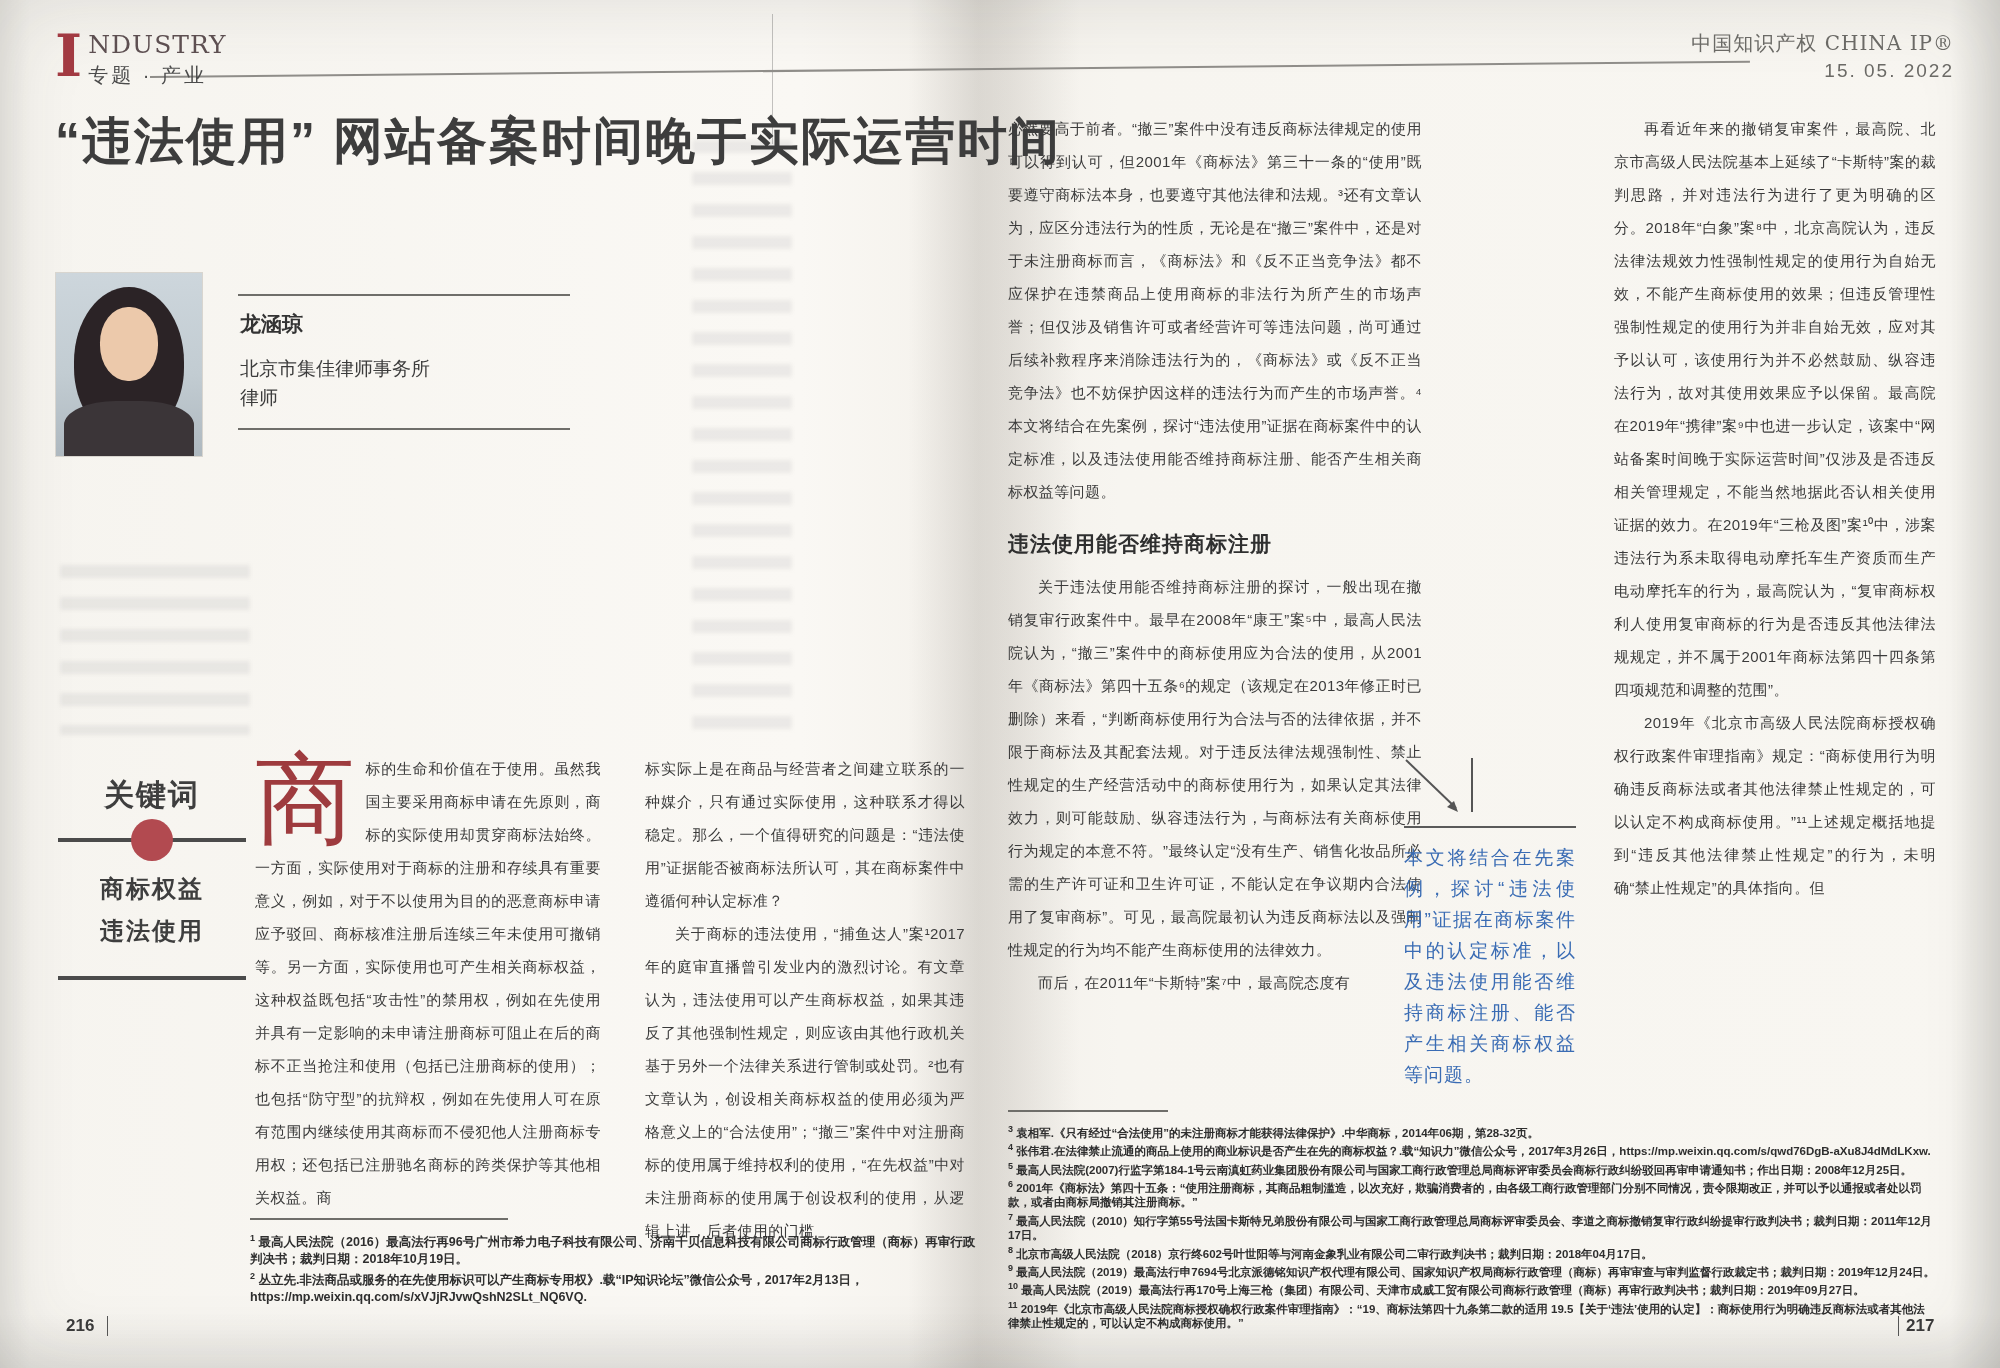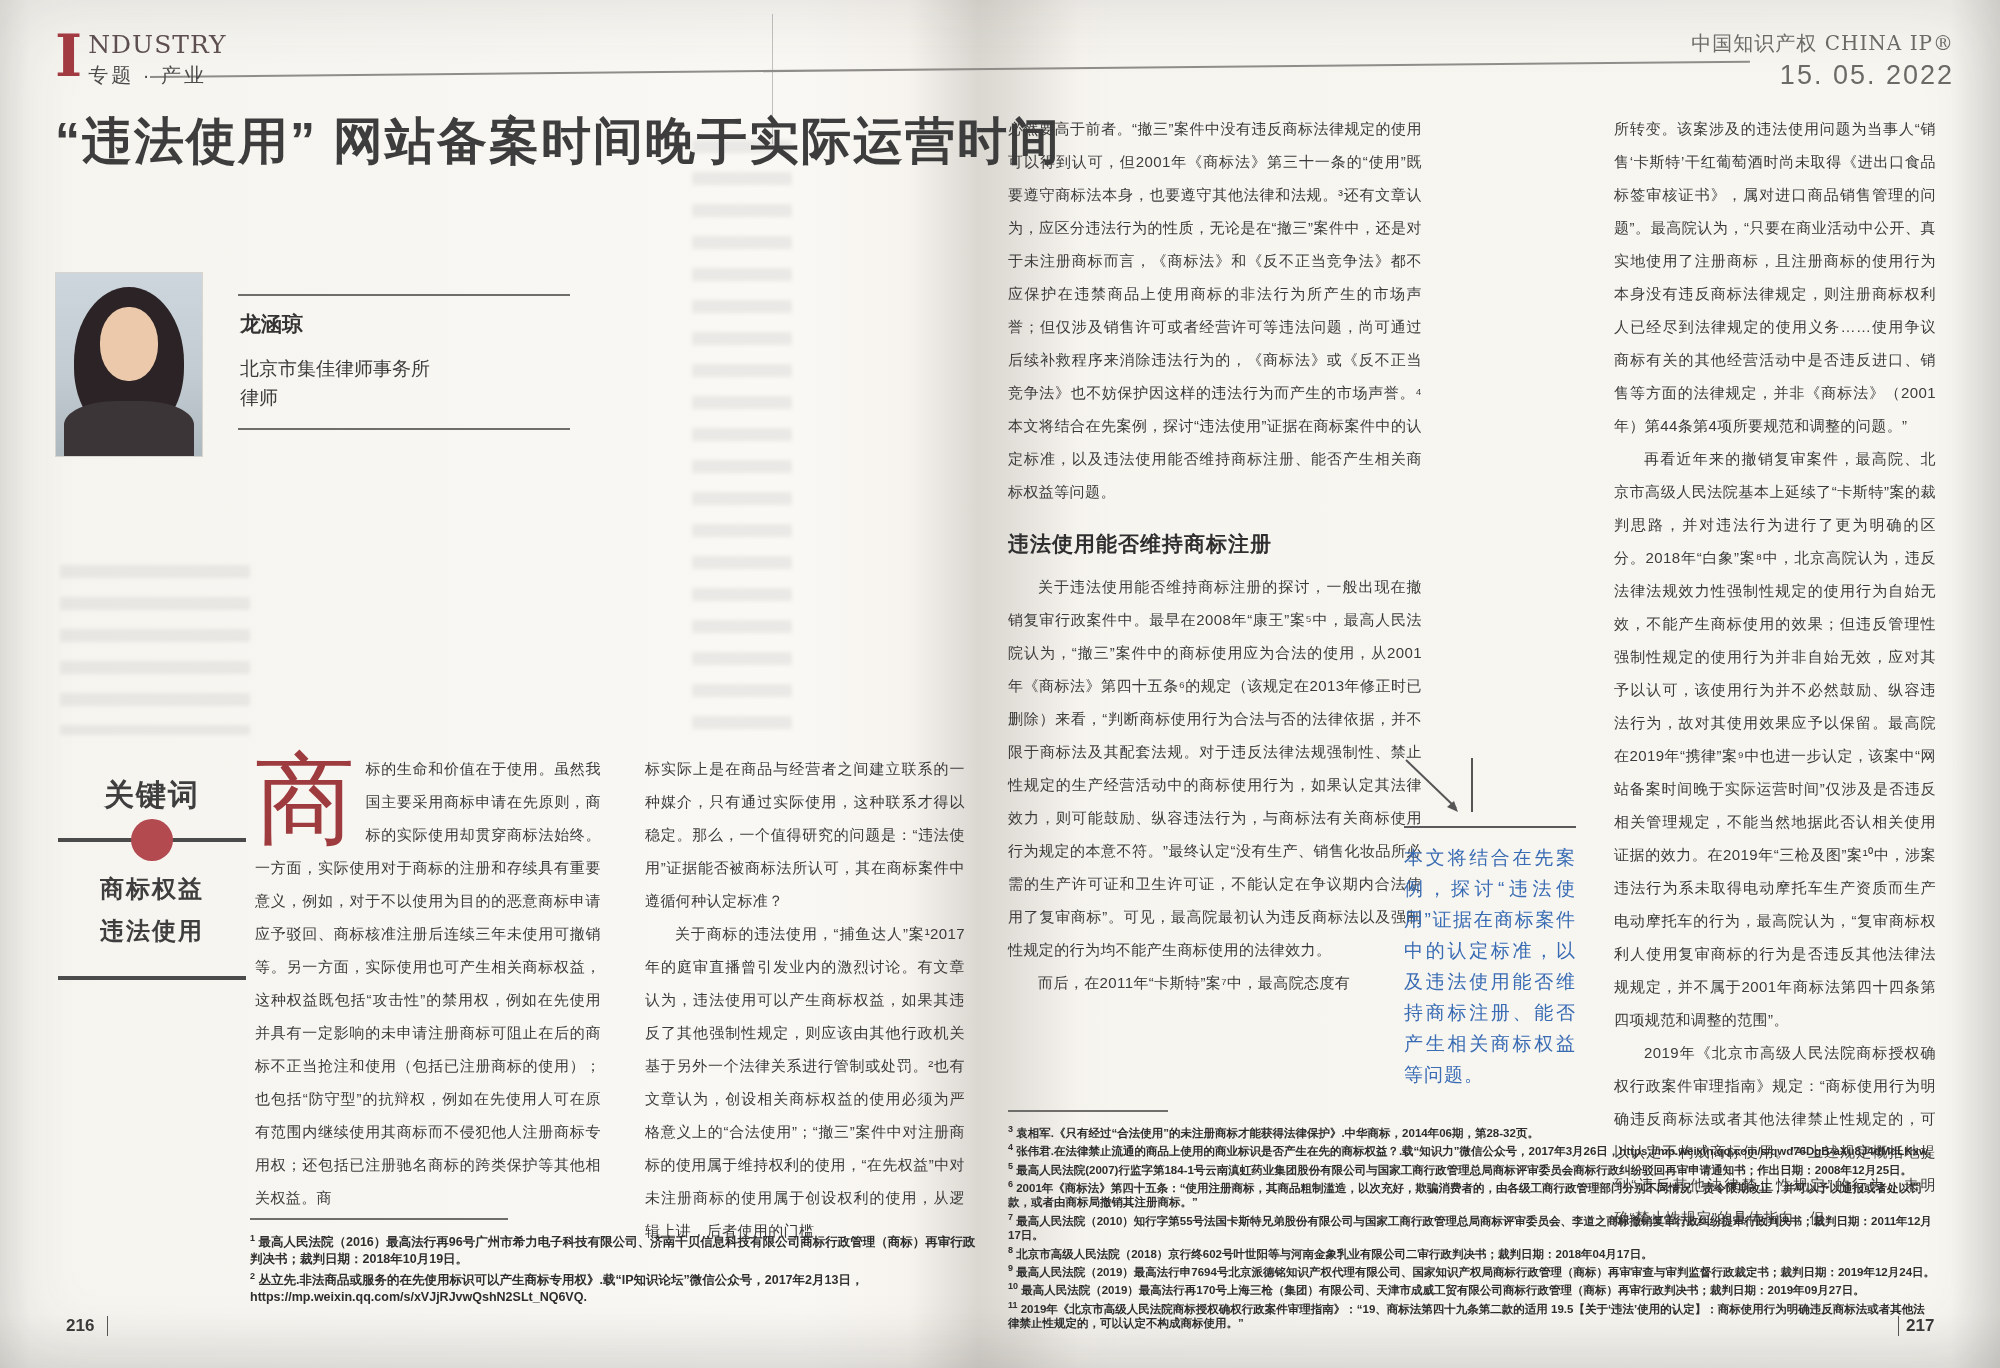--- a/index.html
+++ b/index.html
@@ -17,21 +17,21 @@
   .abs{position:absolute;}
 
   
   .industry{display:flex;align-items:flex-start;}
   .ind-i{font-family:"DejaVu Serif",serif;font-size:58px;line-height:52px;font-weight:700;color:#a23a42;margin-right:6px;}
   .ind-en{font-family:"DejaVu Serif",serif;font-size:25px;letter-spacing:1px;color:#5d4f51;line-height:26px;padding-top:2px;}
   .ind-cn{font-size:20px;color:#4c4c4c;letter-spacing:3px;margin-top:4px;}
   .hairline{height:2px;background:#8f8d89;transform:rotate(-.55deg);transform-origin:left center;}
   .mag{width:420px;text-align:right;color:#6b6a66;}
   .mag-name{font-family:"DejaVu Serif",serif;font-size:20px;letter-spacing:1px;}
-  .mag-date{font-size:27px;margin-top:3px;letter-spacing:2px;}
+  .mag-date{font-size:19px;margin-top:3px;letter-spacing:2px;}
 
   .title{font-size:50px;font-weight:700;letter-spacing:2px;color:#3d3d3d;white-space:nowrap;}
 
   
   .photo{width:146px;height:183px;background:linear-gradient(180deg,#cdd6dc 0%,#c2ccd2 55%,#aeb8bf 100%);overflow:hidden;border:1px solid #d8d5cf;}
   .ph-hair{position:absolute;left:18px;top:14px;width:110px;height:150px;border-radius:50% 50% 46% 46%;background:#2b2326;}
   .ph-face{position:absolute;left:44px;top:34px;width:58px;height:74px;border-radius:48%;background:#ecc9ab;}
   .ph-suit{position:absolute;left:8px;top:128px;width:130px;height:60px;border-radius:40% 40% 0 0;background:#3b3538;}
   .author-box{width:332px;}
   .author-rule{height:2px;background:#6f6e6a;}
@@ -148,21 +148,20 @@
     <svg width="90" height="66" viewBox="0 0 90 66">
       <line x1="6" y1="4" x2="56" y2="52" stroke="#555" stroke-width="2"></line>
       <polygon points="58,56 47,51 54,45" fill="#555"></polygon>
       <line x1="72" y1="2" x2="72" y2="56" stroke="#555" stroke-width="2"></line>
     </svg>
   </div>
   <div class="abs pq-rule" style="left:1404px;top:826px;"></div>
   <div class="abs pull-quote" style="left:1404px;top:842px;">本文将结合在先案例，探讨“违法使用”证据在商标案件中的认定标准，以及违法使用能否维持商标注册、能否产生相关商标权益等问题。</div>
 
   <div class="abs col" style="left:1614px;top:112px;width:322px;">
-    <p>所转变。该案涉及的违法使用问题为当事人“销售‘卡斯特’干红葡萄酒时尚未取得《进出口食品标签审核证书》，属对进口商品销售管理的问题”。最高院认为，“只要在商业活动中公开、真实地使用了注册商标，且注册商标的使用行为本身没有违反商标法律规定，则注册商标权利人已经尽到法律规定的使用义务……使用争议商标有关的其他经营活动中是否违反进口、销售等方面的法律规定，并非《商标法》（2001年）第44条第4项所要规范和调整的问题。”</p>
     <p class="indent">再看近年来的撤销复审案件，最高院、北京市高级人民法院基本上延续了“卡斯特”案的裁判思路，并对违法行为进行了更为明确的区分。2018年“白象”案⁸中，北京高院认为，违反法律法规效力性强制性规定的使用行为自始无效，不能产生商标使用的效果；但违反管理性强制性规定的使用行为并非自始无效，应对其予以认可，该使用行为并不必然鼓励、纵容违法行为，故对其使用效果应予以保留。最高院在2019年“携律”案⁹中也进一步认定，该案中“网站备案时间晚于实际运营时间”仅涉及是否违反相关管理规定，不能当然地据此否认相关使用证据的效力。在2019年“三枪及图”案¹⁰中，涉案违法行为系未取得电动摩托车生产资质而生产电动摩托车的行为，最高院认为，“复审商标权利人使用复审商标的行为是否违反其他法律法规规定，并不属于2001年商标法第四十四条第四项规范和调整的范围”。</p>
     <p class="indent">2019年《北京市高级人民法院商标授权确权行政案件审理指南》规定：“商标使用行为明确违反商标法或者其他法律禁止性规定的，可以认定不构成商标使用。”¹¹上述规定概括地提到“违反其他法律禁止性规定”的行为，未明确“禁止性规定”的具体指向。但</p>
   </div>
 
   <div class="abs fn-rule" style="left:1008px;top:1110px;width:160px;"></div>
   <div class="abs fns fns-right" style="left:1008px;top:1122px;width:928px;">
       <div class="fn-row"><sup>3</sup> 袁相军.《只有经过“合法使用”的未注册商标才能获得法律保护》.中华商标，2014年06期，第28-32页。</div>
       <div class="fn-row"><sup>4</sup> 张伟君.在法律禁止流通的商品上使用的商业标识是否产生在先的商标权益？.载“知识力”微信公众号，2017年3月26日，https://mp.weixin.qq.com/s/qwd76DgB-aXu8J4dMdLKxw.</div>
       <div class="fn-row"><sup>5</sup> 最高人民法院(2007)行监字第184-1号云南滇虹药业集团股份有限公司与国家工商行政管理总局商标评审委员会商标行政纠纷驳回再审申请通知书；作出日期：2008年12月25日。</div>
       <div class="fn-row"><sup>6</sup> 2001年《商标法》第四十五条：“使用注册商标，其商品粗制滥造，以次充好，欺骗消费者的，由各级工商行政管理部门分别不同情况，责令限期改正，并可以予以通报或者处以罚款，或者由商标局撤销其注册商标。”</div>

